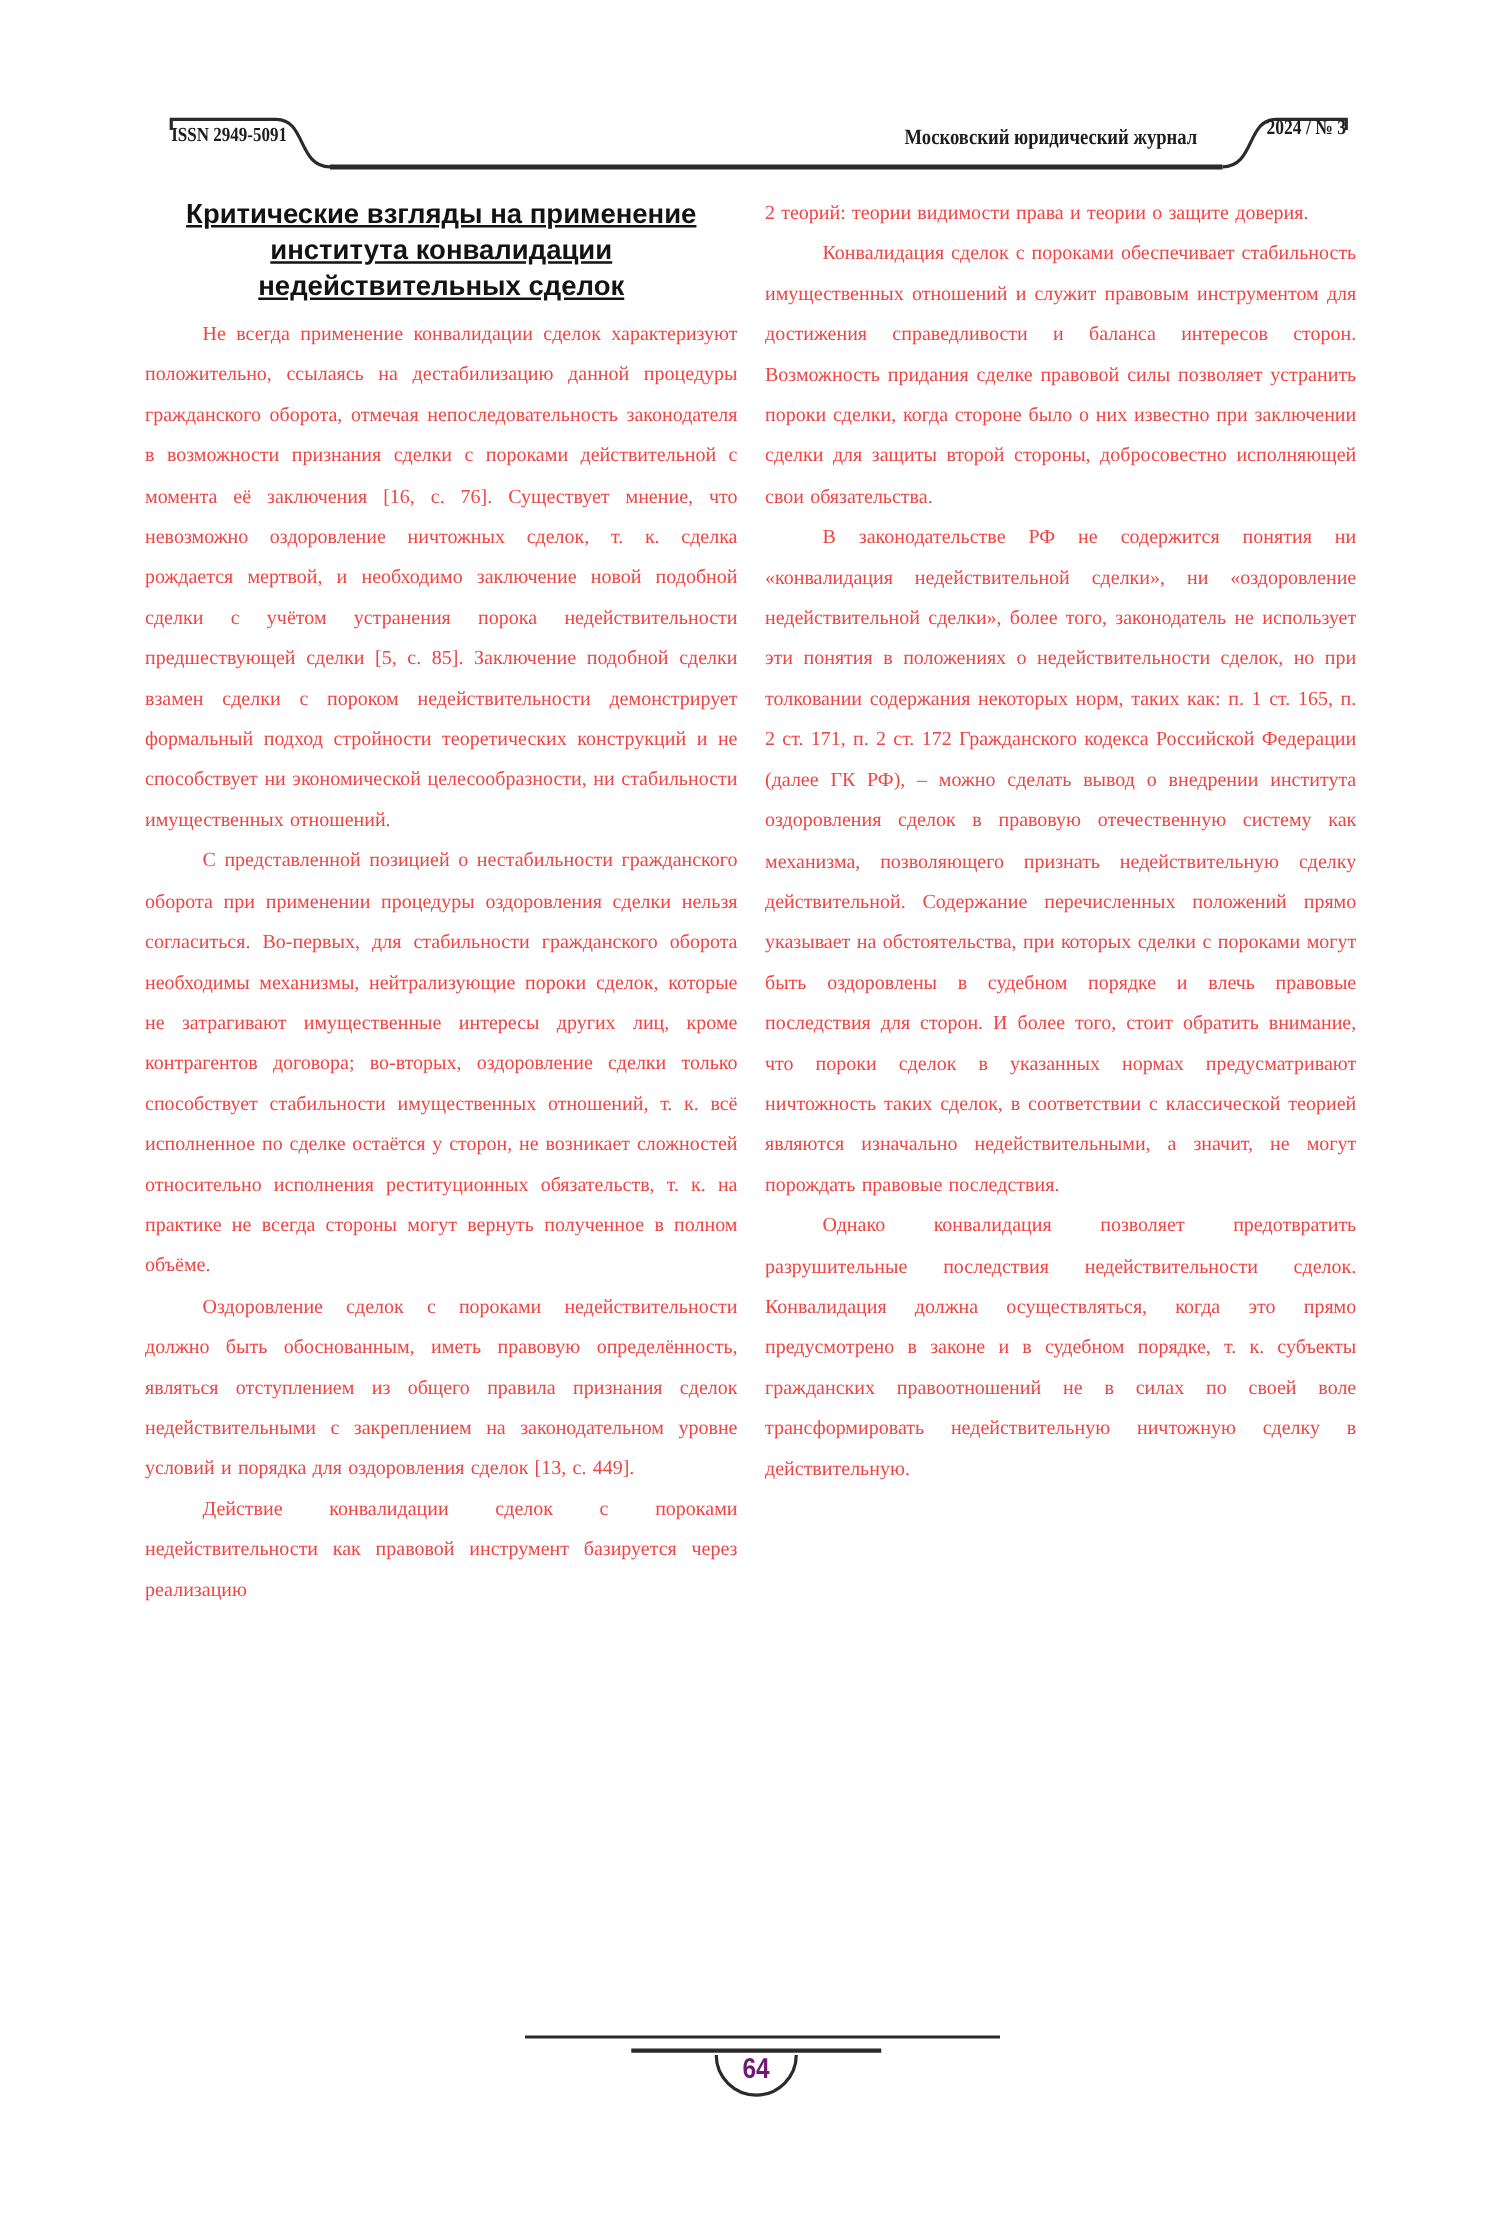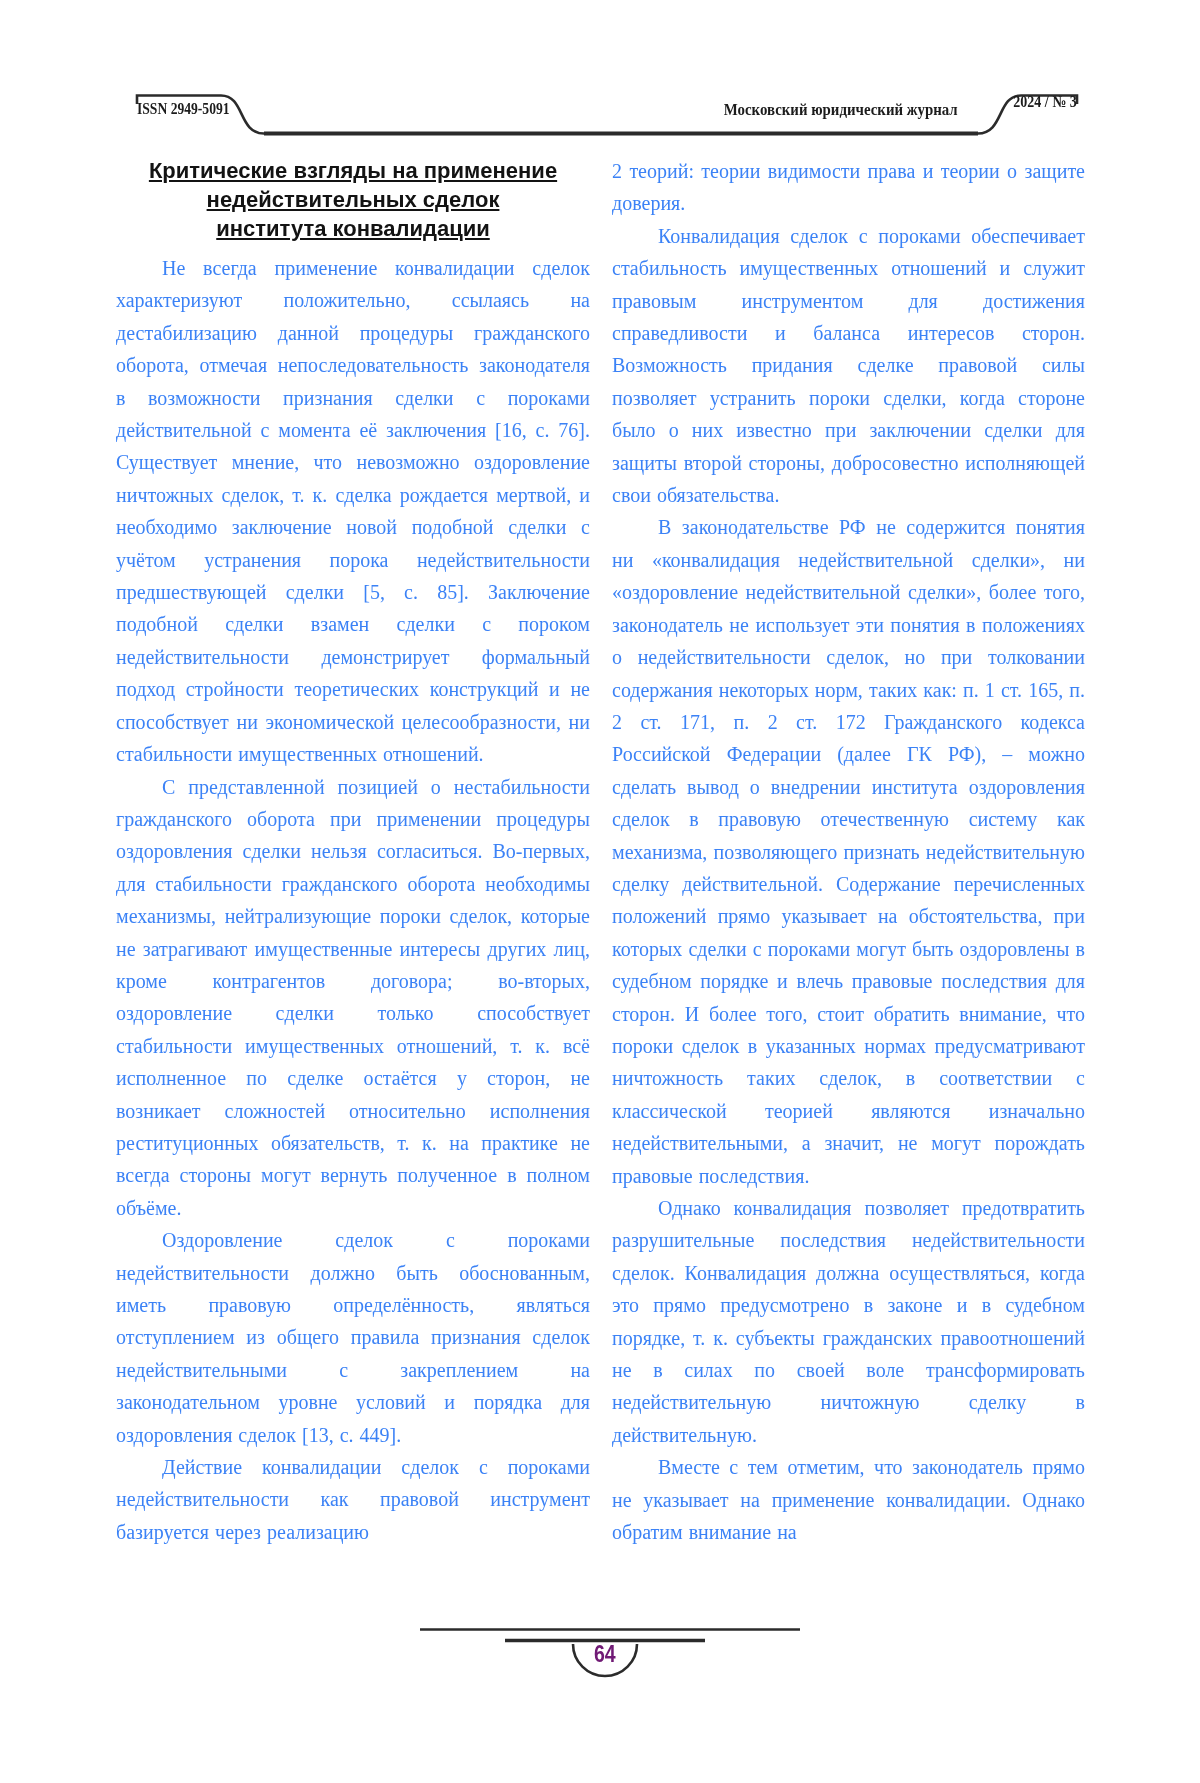--- a/index.html
+++ b/index.html
@@ -15,22 +15,22 @@
   .jtitle{left:264px;top:99px;width:714px;text-align:right;font-size:17.5px;}
   .jtitle .cond{transform-origin:center center;}
   .issue{right:123px;top:92px;font-size:16.5px;}
   .issue .cond{transform-origin:right center;}
 
   
   .art-title{position:absolute;left:116px;top:156px;width:474px;text-align:center;
     font-family:"Liberation Sans",sans-serif;font-weight:bold;font-size:22px;line-height:29px;color:#131313;text-decoration:underline;}
 
   
-  .col{position:absolute;width:474px;font-size:20px;line-height:32.4px;text-align:justify;
-    color:#3b82f6;letter-spacing:0px;word-spacing:1px;}
+  .col{position:absolute;width:474px;font-size:16px;line-height:32.4px;text-align:justify;
+    color:#ef4444;letter-spacing:0px;word-spacing:1px;}
   .col-left{left:116px;top:252px;}
   .col-right{left:612px;top:155px;width:473px;}
   .col p{margin:0;padding:0;}
   .col p.indent{text-indent:46px;}
 
   
   .ftr-svg{position:absolute;left:0;top:1600px;width:1200px;height:100px;}
   .pagenum{position:absolute;left:555px;top:1641px;width:100px;text-align:center;
     font-family:"Liberation Sans",sans-serif;font-weight:bold;font-size:23px;color:#701a75;}
 </style>
@@ -50,36 +50,35 @@
   </div>
   <div class="hdr-text jtitle">
     <span class="cond">Московский юридический журнал</span>
   </div>
   <div class="hdr-text issue">
     <span class="cond">2024 / № 3</span>
   </div>
 
   <div class="art-title">
     <div>Критические взгляды на применение</div>
+    <div>института конвалидации</div>
     <div>недействительных сделок</div>
-    <div>института конвалидации</div>
   </div>
 
   <div class="col col-left">
       <p class="indent">Не всегда применение конвалидации сделок характеризуют положительно, ссылаясь на дестабилизацию данной процедуры гражданского оборота, отмечая непоследовательность законодателя в возможности признания сделки с пороками действительной с момента её заключения [16, с. 76]. Существует мнение, что невозможно оздоровление ничтожных сделок, т. к. сделка рождается мертвой, и необходимо заключение новой подобной сделки с учётом устранения порока недействительности предшествующей сделки [5, с. 85]. Заключение подобной сделки взамен сделки с пороком недействительности демонстрирует формальный подход стройности теоретических конструкций и не способствует ни экономической целесообразности, ни стабильности имущественных отношений.</p>
       <p class="indent">С представленной позицией о нестабильности гражданского оборота при применении процедуры оздоровления сделки нельзя согласиться. Во-первых, для стабильности гражданского оборота необходимы механизмы, нейтрализующие пороки сделок, которые не затрагивают имущественные интересы других лиц, кроме контрагентов договора; во-вторых, оздоровление сделки только способствует стабильности имущественных отношений, т. к. всё исполненное по сделке остаётся у сторон, не возникает сложностей относительно исполнения реституционных обязательств, т. к. на практике не всегда стороны могут вернуть полученное в полном объёме.</p>
       <p class="indent">Оздоровление сделок с пороками недействительности должно быть обоснованным, иметь правовую определённость, являться отступлением из общего правила признания сделок недействительными с закреплением на законодательном уровне условий и порядка для оздоровления сделок [13, с. 449].</p>
       <p class="indent">Действие конвалидации сделок с пороками недействительности как правовой инструмент базируется через реализацию</p>
     </div>
   <div class="col col-right">
       <p class="">2 теорий: теории видимости права и теории о защите доверия.</p>
       <p class="indent">Конвалидация сделок с пороками обеспечивает стабильность имущественных отношений и служит правовым инструментом для достижения справедливости и баланса интересов сторон. Возможность придания сделке правовой силы позволяет устранить пороки сделки, когда стороне было о них известно при заключении сделки для защиты второй стороны, добросовестно исполняющей свои обязательства.</p>
       <p class="indent">В законодательстве РФ не содержится понятия ни «конвалидация недействительной сделки», ни «оздоровление недействительной сделки», более того, законодатель не использует эти понятия в положениях о недействительности сделок, но при толковании содержания некоторых норм, таких как: п. 1 ст. 165, п. 2 ст. 171, п. 2 ст. 172 Гражданского кодекса Российской Федерации (далее ГК РФ), – можно сделать вывод о внедрении института оздоровления сделок в правовую отечественную систему как механизма, позволяющего признать недействительную сделку действительной. Содержание перечисленных положений прямо указывает на обстоятельства, при которых сделки с пороками могут быть оздоровлены в судебном порядке и влечь правовые последствия для сторон. И более того, стоит обратить внимание, что пороки сделок в указанных нормах предусматривают ничтожность таких сделок, в соответствии с классической теорией являются изначально недействительными, а значит, не могут порождать правовые последствия.</p>
       <p class="indent">Однако конвалидация позволяет предотвратить разрушительные последствия недействительности сделок. Конвалидация должна осуществляться, когда это прямо предусмотрено в законе и в судебном порядке, т. к. субъекты гражданских правоотношений не в силах по своей воле трансформировать недействительную ничтожную сделку в действительную.</p>
-      <p class="indent">Вместе с тем отметим, что законодатель прямо не указывает на применение конвалидации. Однако обратим внимание на</p>
     </div>
 
   <svg class="ftr-svg" viewBox="0 0 1200 100" xmlns="http://www.w3.org/2000/svg">
     <path d="M420,29.5 L800,29.5" fill="none" stroke="#2b2b2b" stroke-width="2.4"></path>
     <path d="M505,40.5 L705,40.5" fill="none" stroke="#2b2b2b" stroke-width="3.4"></path>
     <path d="M573,44 A32,32 0 1 0 637,44" fill="none" stroke="#2b2b2b" stroke-width="2.6"></path>
   </svg>
   <div class="pagenum">
     <span class="cond">64</span>
   </div>

